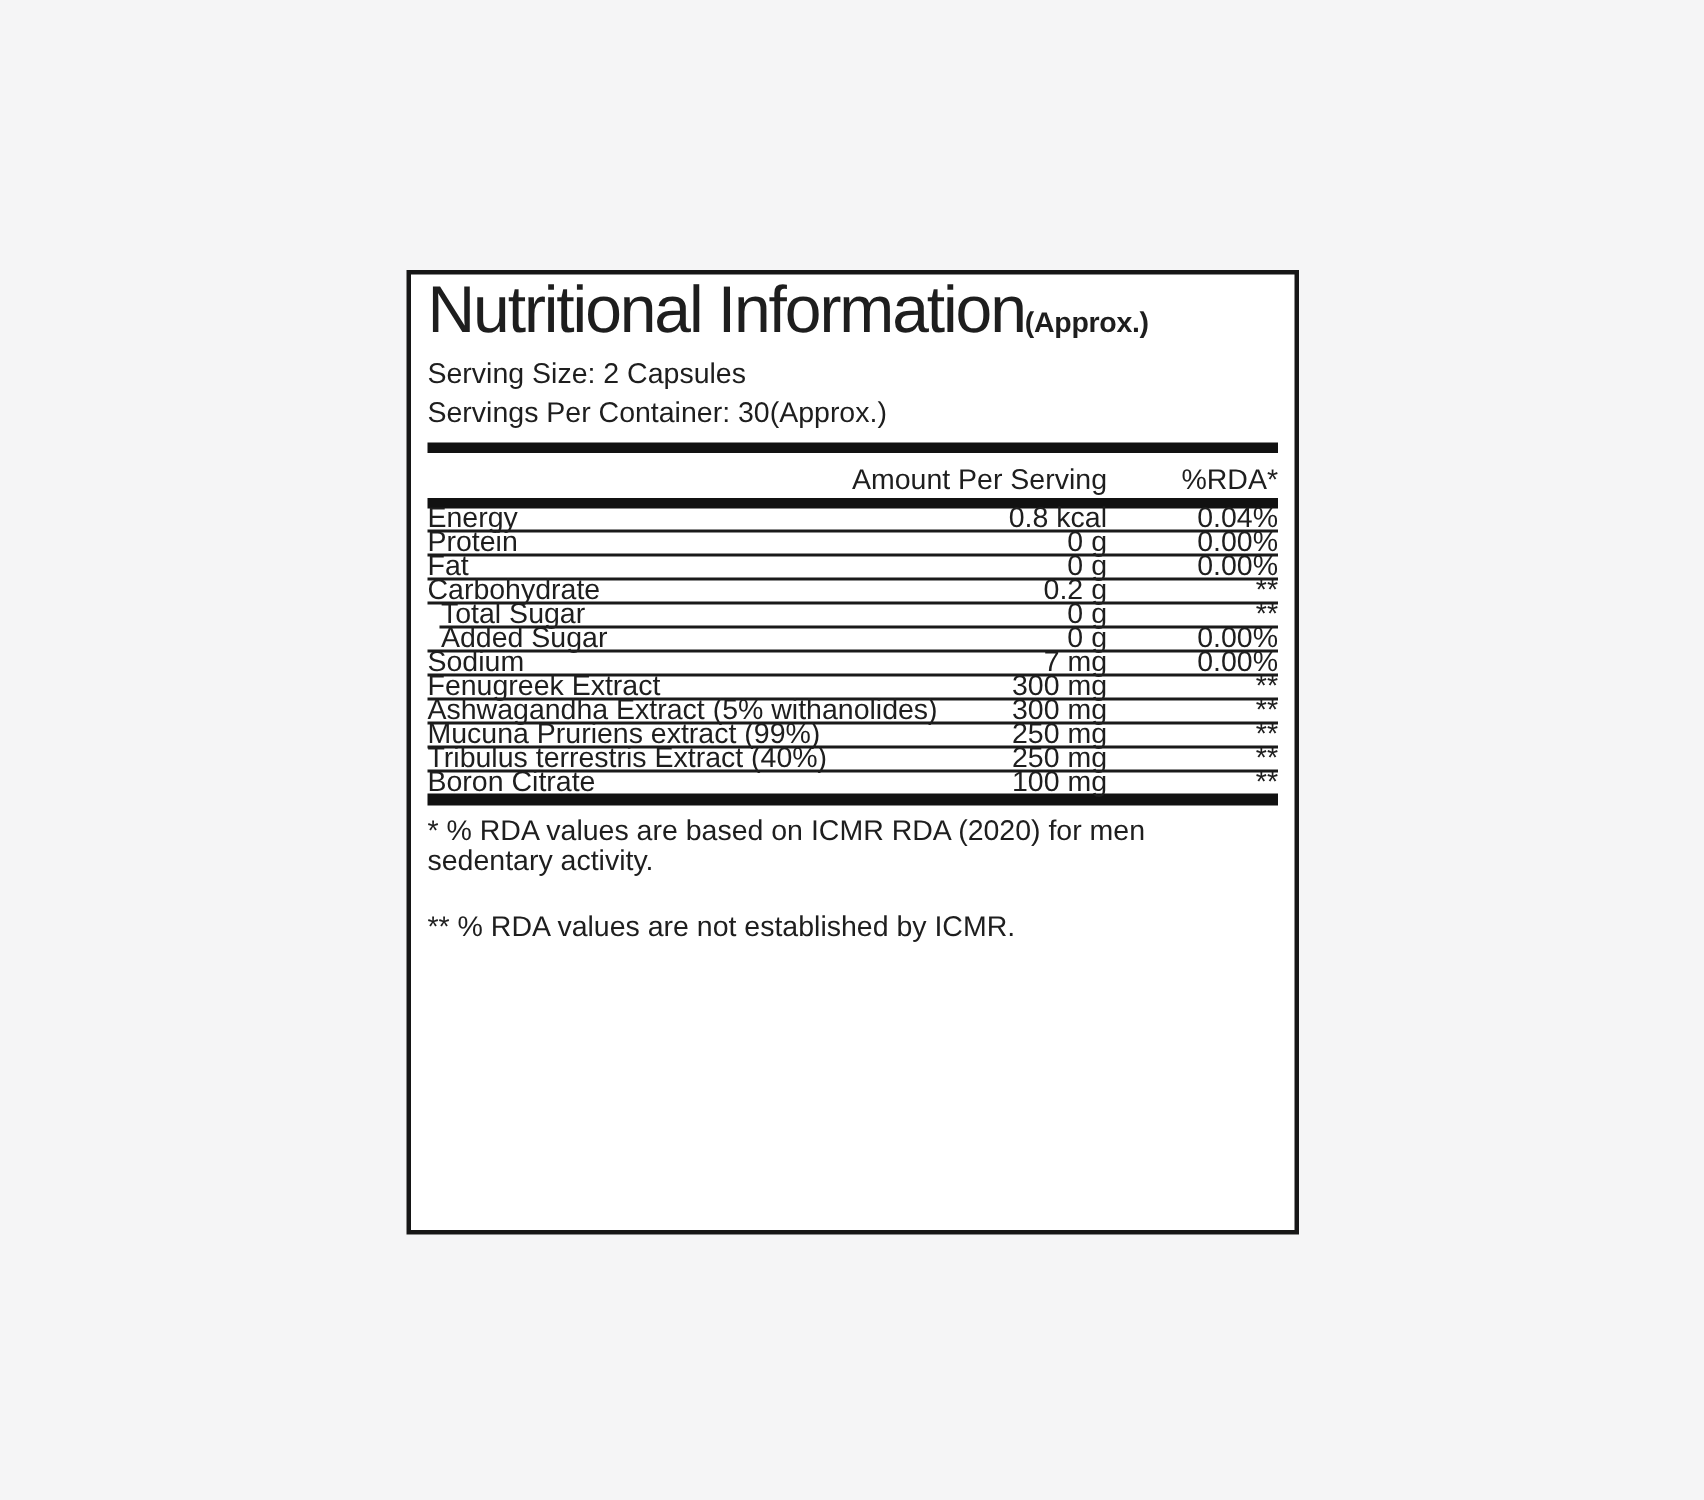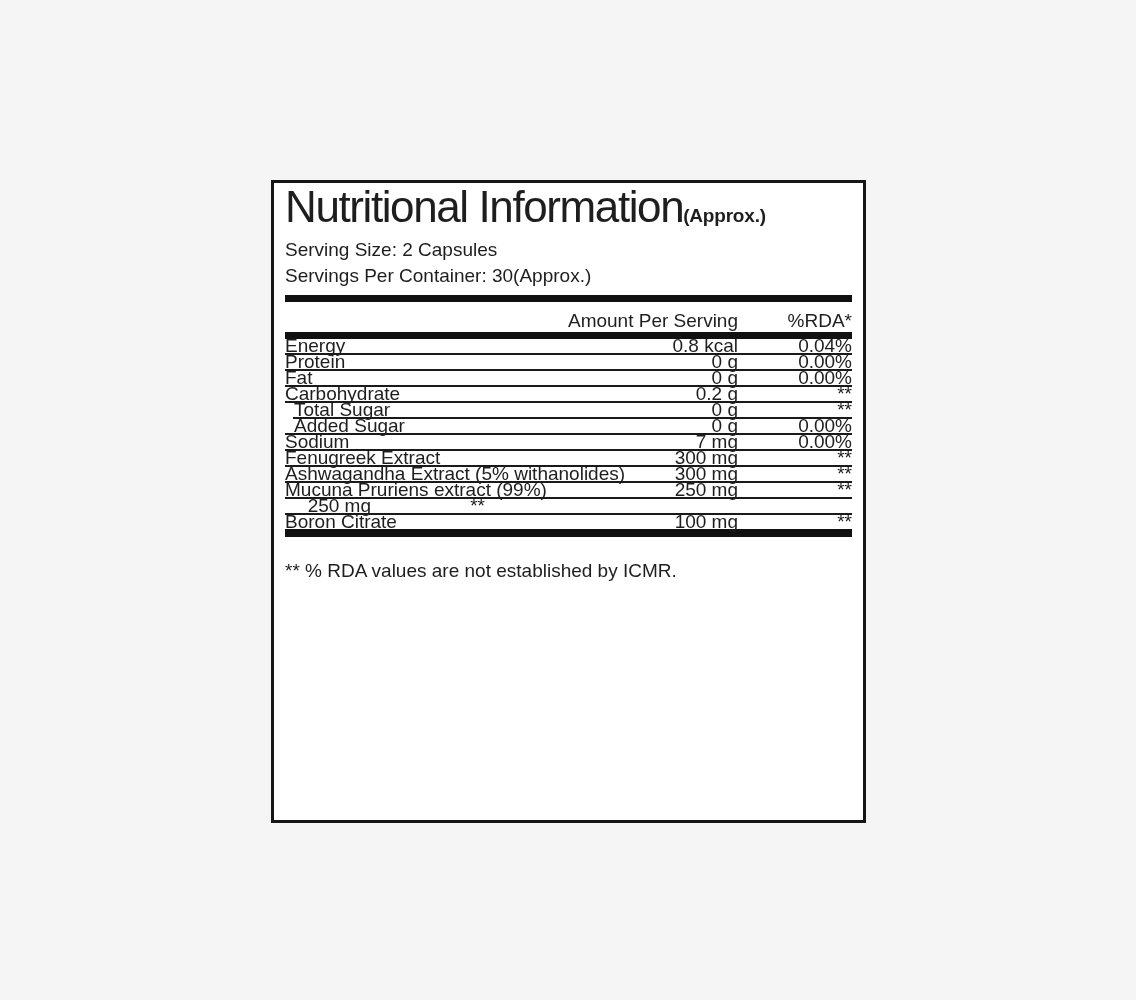--- a/index.html
+++ b/index.html
@@ -121,29 +121,31 @@
     <span class="rda">**</span>
   </div>
 <div class="sep"></div>
   <div class="row">
     <span class="name">Mucuna Pruriens extract (99%)</span>
     <span class="amount">250 mg</span>
     <span class="rda">**</span>
   </div>
 <div class="sep"></div>
   <div class="row">
+    <span class="name">Tribulus terrestris Extract (40%)</span>
     <span class="amount">250 mg</span>
     <span class="rda">**</span>
   </div>
 <div class="sep"></div>
   <div class="row">
     <span class="name">Boron Citrate</span>
     <span class="amount">100 mg</span>
     <span class="rda">**</span>
   </div>
 </div>
 
     <div class="bar bar-bottom"></div>
 
+    <p class="footnote fn1">* % RDA values are based on ICMR RDA (2020) for men sedentary activity.</p>
     <p class="footnote fn2">** % RDA values are not established by ICMR.</p>
 
   </div>
 </div>
 
 </body></html>

